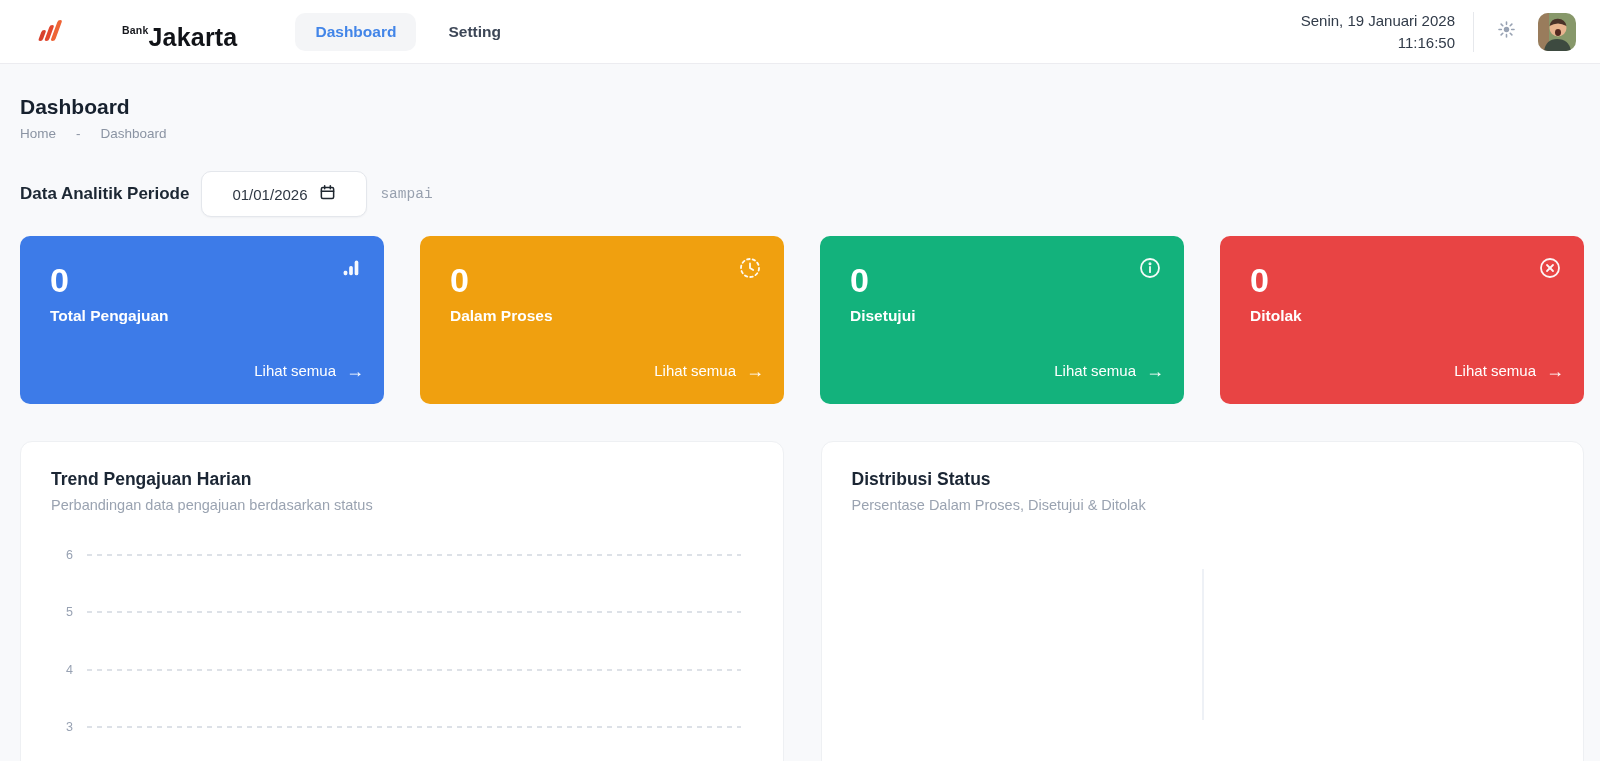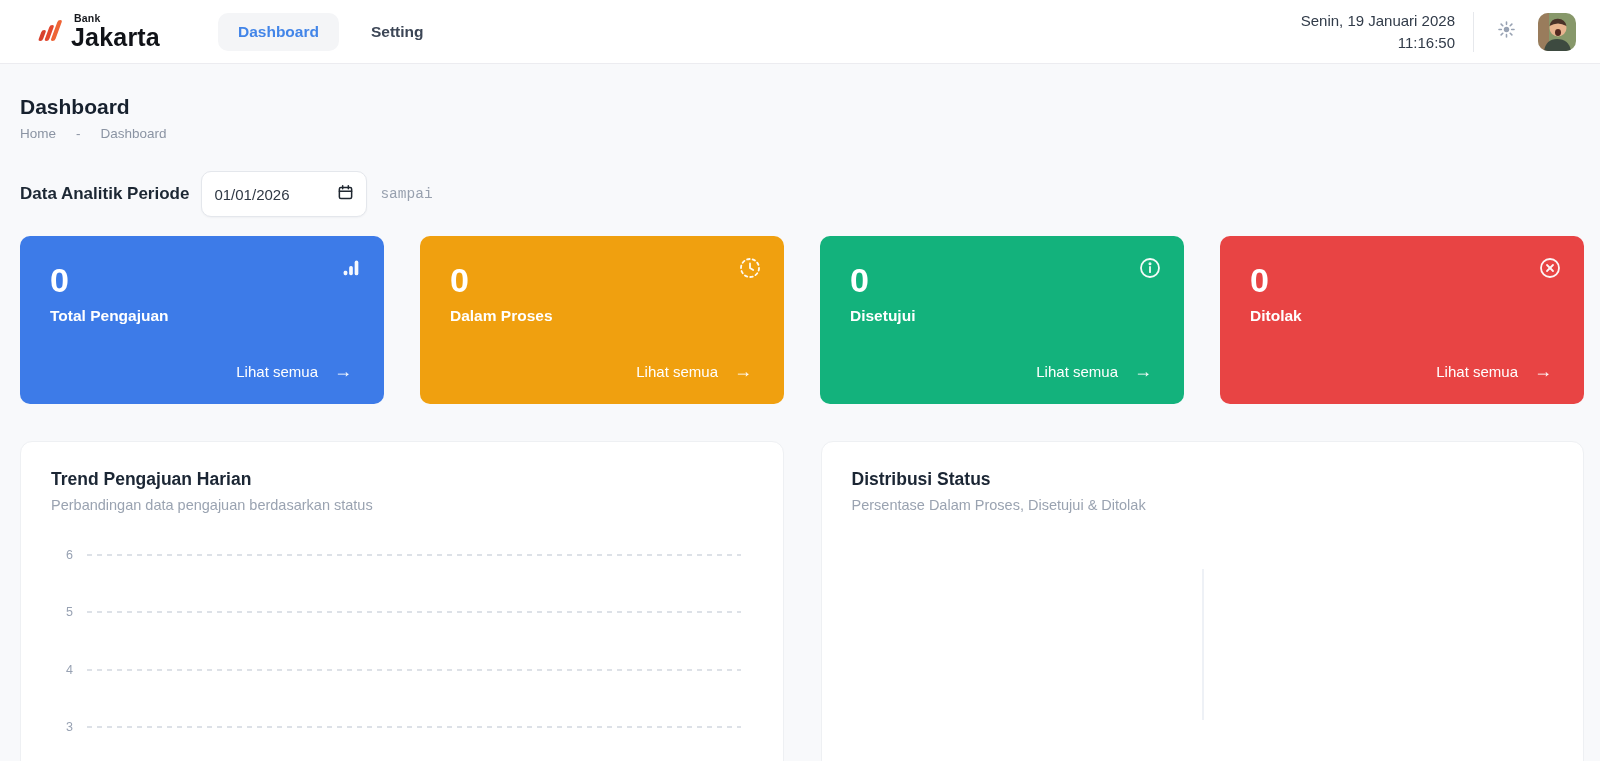--- a/index.html
+++ b/index.html
@@ -3,21 +3,21 @@
 <meta charset="utf-8">
 <style>
   * { margin:0; padding:0; box-sizing:border-box; }
   html,body { width:1600px; height:761px; overflow:hidden; }
   body { font-family:"Liberation Sans", sans-serif; background:#f8f9fb; color:#1c2733; }
 
   
   .topbar { height:64px; background:#ffffff; border-bottom:1px solid #ececf0;
             display:flex; align-items:center; padding:0 24px 0 33px; }
   .logo { display:flex; align-items:flex-end; gap:8px; }
-  .logo-text { display:flex; flex-direction:column; line-height:1; }
+  .logo-text { display:flex; flex-direction:row; line-height:1;margin-left:48px; }
   .logo-small { font-size:10.5px; font-weight:600; color:#16181d; margin:0 0 2px 3px; letter-spacing:.2px; }
   .logo-name { font-size:25px; font-weight:700; color:#111318; letter-spacing:.2px; }
   .nav { display:flex; align-items:center; gap:12px; margin-left:58px; }
   .nav-item { font-size:15.5px; font-weight:700; color:#3c4656; padding:10px 20px;
               border-radius:10px; cursor:pointer; white-space:nowrap; }
   .nav-item.active { color:#4285e8; background:#f4f5f7; }
   .top-right { margin-left:auto; display:flex; align-items:center; gap:18px; }
   .datetime { text-align:right; line-height:1.45; }
   .dt-date { font-size:15px; color:#313b49; }
   .dt-time { font-size:15px; color:#313b49; }
@@ -28,36 +28,36 @@
   
   .content { padding:20px 16px 0 20px; }
   .page-title { font-size:21px; font-weight:700; color:#17212e; margin-top:11px; }
   .breadcrumb { font-size:13.5px; color:#8b94a3; margin-top:7px; display:flex; gap:20px; }
   .breadcrumb .bc-home { cursor:pointer; }
 
   
   .filter-row { display:flex; align-items:center; margin-top:30px; }
   .filter-label { font-size:17px; font-weight:700; color:#1c2733; margin-right:12px; }
   .date-field { width:166px; height:46px; background:#fff; border:1px solid #e4e7ec; border-radius:10px;
-                display:flex; align-items:center; padding:0 12px; box-shadow:0 1px 2px rgba(16,24,40,.04); }
+                display:flex; align-items:center; padding:0 30px; box-shadow:0 1px 2px rgba(16,24,40,.04); }
   .date-field input { border:none; outline:none; width:100%; font-size:15px; color:#2f3844;
                       font-family:"Liberation Sans", sans-serif; background:transparent; }
   .sampai { font-size:14.5px; color:#98a1af; margin:0 13px;font-family:Liberation Mono, monospace; }
 
   
   .cards { display:grid; grid-template-columns:repeat(4,1fr); gap:36px; margin-top:19px; }
   .card { position:relative; height:168px; border-radius:10px; padding:26px 30px; color:#fff; }
   .card.blue   { background:#3d7be8; }
   .card.orange { background:#f0a00f; }
   .card.green  { background:#13b27c; }
   .card.red    { background:#e84444; }
   .card-value { font-size:34px; font-weight:700; line-height:1.1; }
   .card-label { font-size:15.5px; font-weight:600; margin-top:8px; }
   .card-icon { position:absolute; top:20px; right:22px; opacity:.95; }
-  .card-link { position:absolute; right:32px; bottom:24px; display:flex; align-items:center; gap:16px;
+  .card-link { position:absolute; right:20px; bottom:24px; display:flex; gap:10px;
                font-size:15px; color:#fff; cursor:pointer; }
   .card-link .arrow { font-size:18px; line-height:1; }
 
   
   .panels { display:grid; grid-template-columns:1fr 1fr; gap:37px; margin-top:37px; }
   .panel { background:#fff; border:1px solid #eef0f3; border-radius:12px; padding:26px 30px; height:430px; position:relative; }
   .panel-title { font-size:17.5px; font-weight:700; color:#1b2634; line-height:23px; }
   .panel-subtitle { font-size:14.5px; color:#9aa3b1; margin-top:5px; line-height:19px; }
 
   .chart-area { position:relative; height:300px; margin-top:40px; }

